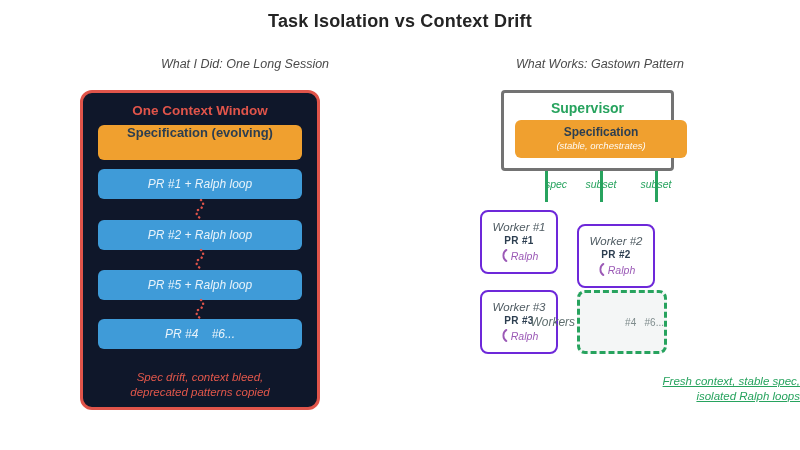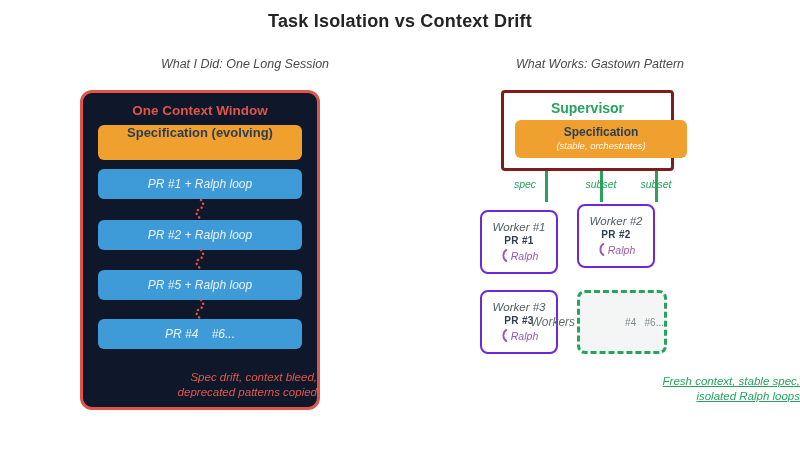--- a/index.html
+++ b/index.html
@@ -35,54 +35,54 @@
   .pr-box {
     position:absolute; left:15px; width:204px; height:30px;
     background:#3f9bd8; border-radius:6px;
     display:flex; align-items:center; justify-content:center;
     color:rgba(255,255,255,0.88); font-style:italic; font-size:12px; white-space:pre;
   }
   .pr1{top:76px} .pr2{top:127px} .pr3{top:177px} .pr4{top:226px}
   .squiggle { position:absolute; left:111px; width:12px; height:20px; }
   .sq1{top:106px} .sq2{top:156px} .sq3{top:206px}
   .left-caption {
-    position:absolute; top:277px; left:0; width:100%; text-align:right;
+    position:absolute; top:277px; left:0; width:100%; text-align:center;
     color:#e2574b; font-style:italic; font-size:11.5px; line-height:15px;
   }
 
   
   .panel-green {
     position:absolute; left:501px; top:90px; width:173px; height:81px;
-    border:3px solid #7f1d1d; border-radius:4px; box-sizing:border-box; background:#fff;
+    border:3px solid #737373; border-radius:4px; box-sizing:border-box; background:#fff;
   }
   .panel-green-title {
     position:absolute; top:7px; left:0; width:100%; text-align:center;
     color:#27a35e; font-weight:bold; font-size:14px;
   }
   .spec-stable {
     position:absolute; left:11px; top:27px; width:172px; height:38px;
     background:#f0a02f; border-radius:6px; text-align:center;
   }
   .spec-stable-t1 { font-weight:bold; font-size:12px; color:#2c3e50; margin-top:5px; }
   .spec-stable-t2 { font-style:italic; font-size:9.5px; color:rgba(255,255,255,0.95); margin-top:1px; }
 
   .edge-line { position:absolute; top:171px; width:3px; height:31px; background:#27a35e; }
   .el1{left:545px} .el2{left:600px} .el3{left:655px}
   .edge-label {
     position:absolute; top:178px; transform:translateX(-50%);
     font-style:italic; font-size:10.5px; color:#27a35e;
   }
-  .lb1{left:525px} .lb2{left:601px} .lb3{left:656px}
+  .lb1{left:556px} .lb2{left:601px} .lb3{left:656px}
 
   .worker {
     position:absolute; width:78px; height:64px; box-sizing:border-box;
     border:2px solid #6d28d9; border-radius:8px; background:#fff;
     display:flex; flex-direction:column; align-items:center; justify-content:center; gap:2px;
   }
-  .w1{left:480px; top:210px} .w2{left:577px; top:204px} .w3{left:480px; top:290px}
+  .w1{left:480px; top:210px} .w2{left:577px; top:224px} .w3{left:480px; top:290px}
   .worker-name { font-style:italic; font-size:11.5px; color:#4f5b62; }
   .worker-pr { font-weight:bold; font-size:10px; color:#2c3e50; letter-spacing:0.3px; }
   .worker-loop { display:flex; align-items:center; gap:3px; color:#9b59b6; font-style:italic; font-size:10.5px; }
 
   .workers-more {
     position:absolute; left:577px; top:290px; width:90px; height:64px; box-sizing:border-box;
     border:3px dashed #27a35e; border-radius:8px; background:#f4f6f6;
     display:flex; flex-direction:row; align-items:center; justify-content:flex-end; gap:2px;
   }
   .more-name { font-style:italic; font-size:12px; color:#5d6d6d; }

